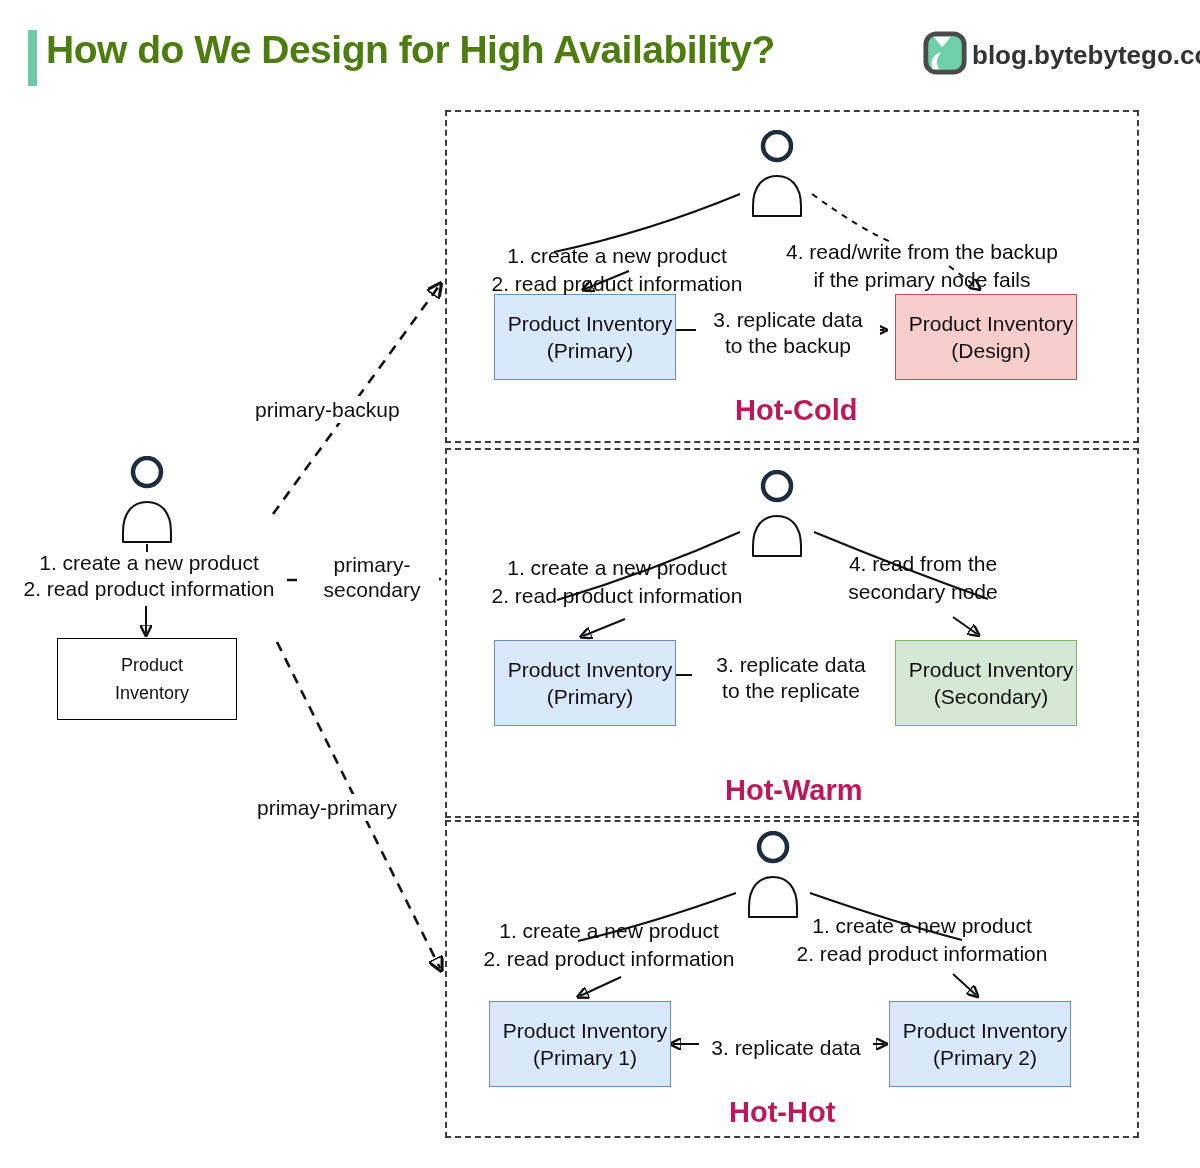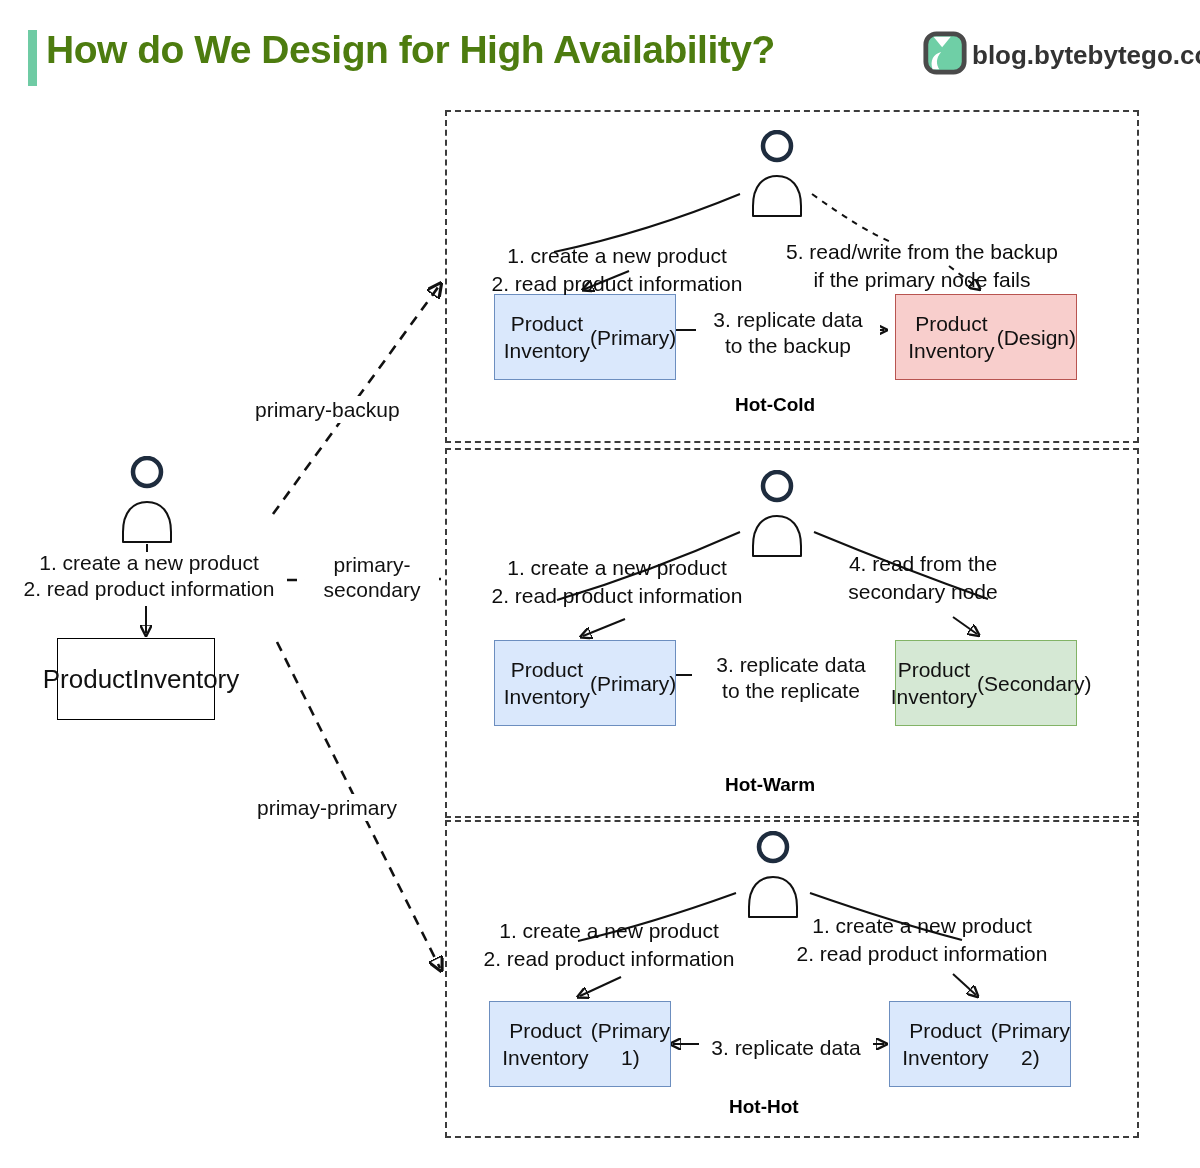--- a/index.html
+++ b/index.html
@@ -12,31 +12,31 @@
   .brand{position:absolute;left:972px;top:40px;font-size:26px;font-weight:700;color:#333;white-space:nowrap;}
   .brand-icon{position:absolute;left:922px;top:30px;width:46px;height:46px;}
 
   
   .panel{position:absolute;left:445px;width:694px;border:2px dashed #3c3c3c;box-sizing:border-box;background:transparent;}
   .p1{top:110px;height:333px;}
   .p2{top:448px;height:370px;}
   .p3{top:820px;height:318px;}
 
   .actions{position:absolute;text-align:center;font-size:21px;line-height:28px;color:#0d0d0d;z-index:9;}
-  .box{position:absolute;width:182px;height:86px;box-sizing:border-box;display:flex;justify-content:center;align-items:center;font-size:21px;line-height:27px;text-align:center;z-index:8;padding-left:10px;}
+  .box{position:absolute;width:182px;height:86px;box-sizing:border-box;display:flex;flex-direction:column;justify-content:center;align-items:center;font-size:21px;line-height:27px;text-align:center;z-index:8;padding-left:10px;}
   .box-blue{background:#dae8fc;border:1.5px solid #6c8ebf;}
   .box-red{background:#f8cecc;border:1.5px solid #b85450;}
   .box-green{background:#d5e8d4;border:1.5px solid #82b366;}
   .box-plain{background:#fff;border:1.5px solid #000;}
   .rep{position:absolute;text-align:center;font-size:21px;line-height:26px;background:#fff;padding:2px 4px;z-index:10;}
-  .cap{position:absolute;font-size:19px;font-weight:700;color:#000000;white-space:nowrap;z-index:9;}
+  .cap{position:absolute;font-size:29px;font-weight:700;color:#be185d;white-space:nowrap;z-index:9;}
 
   
   .left-actions{position:absolute;left:16px;top:550px;width:266px;text-align:center;font-size:21px;line-height:26px;z-index:9;}
-  .store-box{position:absolute;left:57px;top:638px;width:158px;height:82px;font-size:26px;line-height:28px;}
+  .store-box{position:absolute;left:57px;top:638px;width:180px;height:82px;font-size:18px;line-height:28px;}
   .conn-label{position:absolute;background:#fff;font-size:21px;line-height:25px;padding:1px 5px;z-index:10;white-space:nowrap;}
   .lbl-top{left:250px;top:396px;}
   .lbl-mid{left:305px;top:551px;width:124px;text-align:center;white-space:normal;}
   .lbl-bot{left:252px;top:794px;}
 
   .overlay{position:absolute;left:0;top:0;z-index:5;}
   .overlay path, .overlay line{fill:none;stroke:#111;stroke-width:2px;}
   .overlay .dashfine{stroke-dasharray:6 6;}
   .overlay .dashbig{stroke-width:2.6px;stroke-dasharray:10 8;}
 </style>
@@ -53,21 +53,21 @@
     <path d="M11 41 C8 32 12 25 20 23 C14 30 15 36 18 41 Z" fill="#ffffff"></path>
   </svg>
   <div class="brand">blog.bytebytego.com</div>
 
   <section class="panel p1">
     <div class="actions" style="left:25px;top:130px;width:290px;">
       <div>1. create a new product</div>
       <div>2. read product information</div>
     </div>
     <div class="actions" style="left:325px;top:126px;width:300px;">
-      <div>5. read/write from the backup</div>
+      <div>4. read/write from the backup</div>
       <div>if the primary node fails</div>
     </div>
     <div class="box box-blue" style="left:47px;top:182px;">
       <div>Product Inventory</div>
       <div>(Primary)</div>
     </div>
     <div class="box box-red" style="left:448px;top:182px;">
       <div>Product Inventory</div>
       <div>(Design)</div>
     </div>

